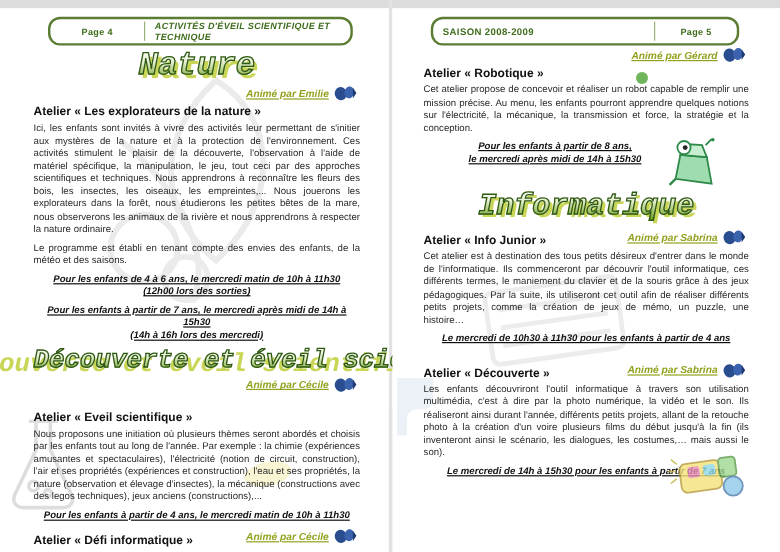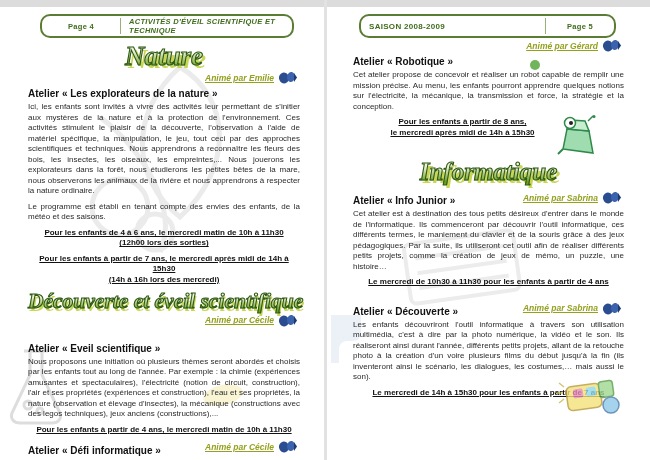--- a/index.html
+++ b/index.html
@@ -24,38 +24,38 @@
   .hdr-cell{display:flex;align-items:center;justify-content:center;padding:0 8px;
     color:#3f6d1c;font-size:7.5px;font-weight:bold;letter-spacing:.3px;}
   .hdr-div{width:1px;background:#9ab07a;margin:2px 0;}
   .hdr-title{flex:1;font-style:italic;}
   .hdr-left-page{width:62px;}
   .hdr-season{flex:1;justify-content:flex-start;font-size:8px;}
   .hdr-right-page{width:52px;}
 
   
   .bigtitle{position:relative;text-align:center;font-weight:bold;font-style:italic;
-    font-family:Liberation Serif, serif;line-height:1.05;margin-top:4px;}
+    font-family:Liberation Mono, monospace;line-height:1.05;margin-top:4px;}
   .t-shadow{position:absolute;left:50%;top:3px;transform:translateX(calc(-50% + 3px));
     color:#c9d655;white-space:nowrap;}
   .t-front{position:relative;white-space:nowrap;
     background:linear-gradient(180deg,#fcfdf6 8%,#e3edcc 38%,#6d9d1e 88%);
     -webkit-background-clip:text;background-clip:text;color:transparent;
     -webkit-text-stroke:1.1px #2f5a16;}
 
   .animator-row{display:flex;justify-content:flex-end;align-items:center;gap:4px;
     margin:1px 2px 2px 0;position:relative;}
   .animator{color:#94a11e;font-size:8.5px;font-style:italic;font-weight:bold;
     text-decoration:underline;}
   .sound-icon{width:20px;height:13px;flex:0 0 auto;}
 
   .atelier-title{font-size:10px;font-weight:bold;color:#111;margin:4px 0 3px 0;}
   .body-text{font-size:8px;line-height:10.5px;color:#2a2a2a;text-align:justify;margin:0 0 5px 0;}
   .schedule{font-size:8px;line-height:10.5px;font-weight:bold;color:#111;text-align:center;
-    text-decoration:underline;margin:2px 8px 5px 8px;}
+    text-decoration:underline;margin:2px 8px 5px 8px;font-style:italic;}
   .schedule .sub{display:block;}
   .sched-wrap{position:relative;}
 
   .wm{position:absolute;z-index:1;pointer-events:none;}
   .clipart{position:absolute;z-index:3;pointer-events:none;}
   .spacer8{height:8px;} .spacer5{height:5px;} .spacer12{height:12px;}
 </style>
 </head>
 <body>
 

